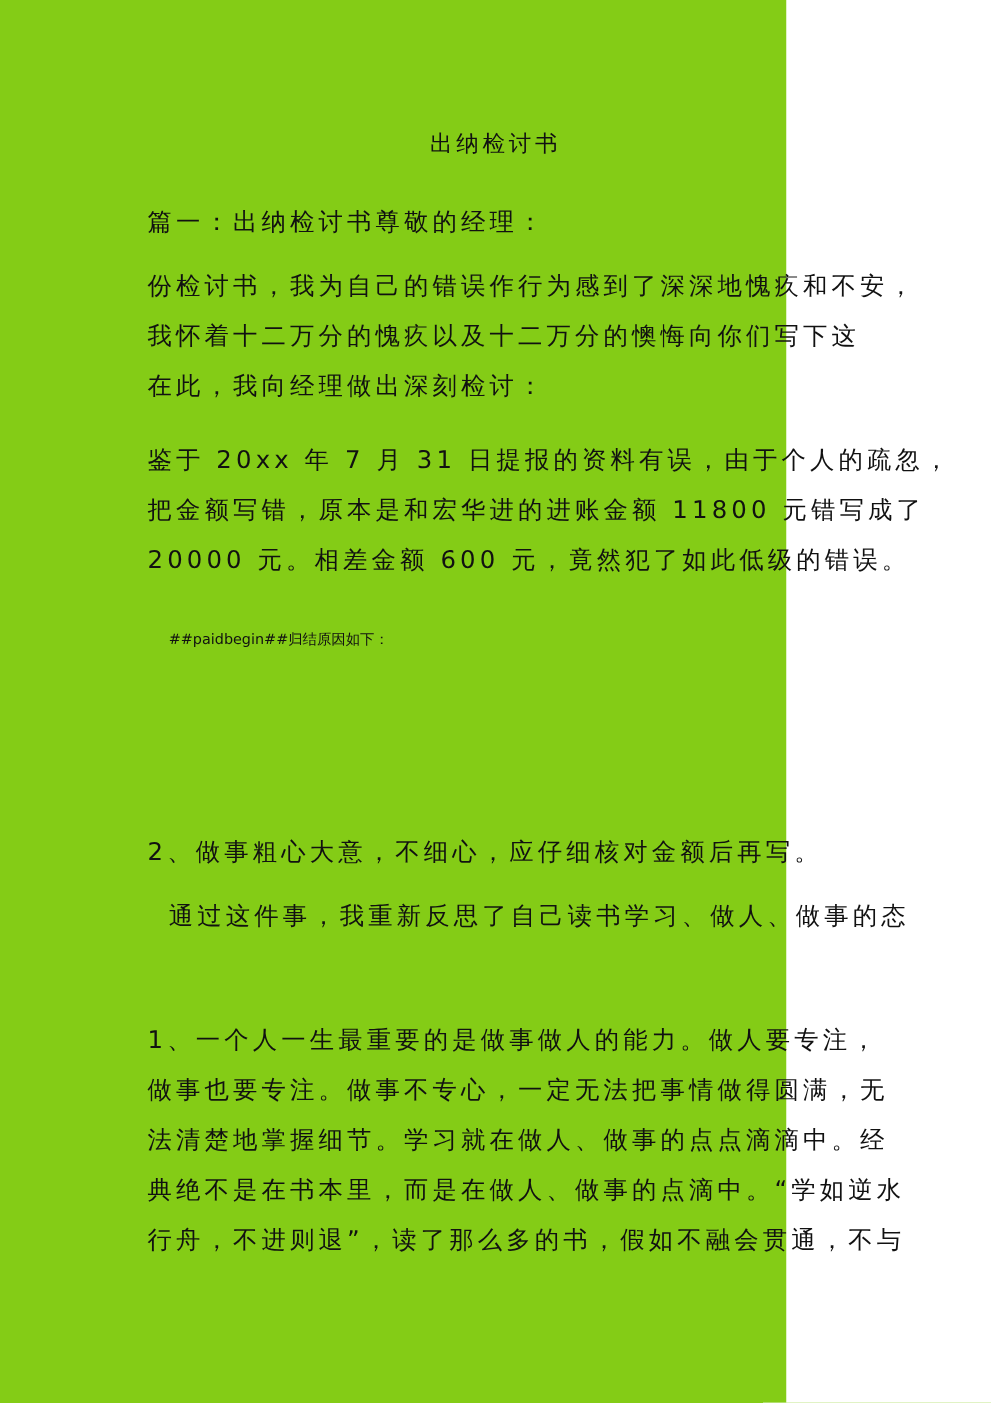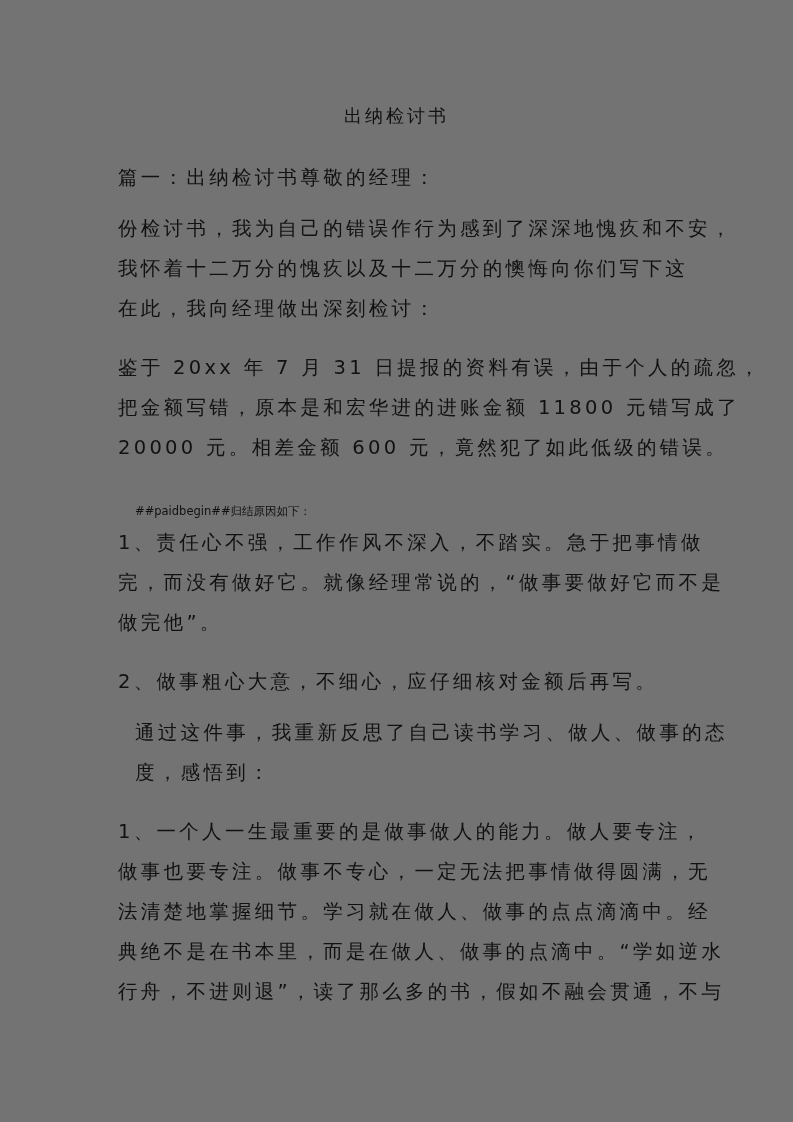--- a/index.html
+++ b/index.html
@@ -12,23 +12,23 @@
       height: 1122px;
       position: relative;
       overflow: hidden;
       font-family: "DejaVu Sans", "Liberation Sans", sans-serif;
       color: #111111;
     }
     .page {
       position: absolute;
       left: 0;
       top: 0;
-      width: 793px;
+      width: 629px;
       height: 1122px;
-      background: #737373;
+      background: #84cc16;
     }
     .doc-title {
       position: absolute;
       top: 104px;
       left: 0;
       width: 793px;
       text-align: center;
       font-size: 18px;
       letter-spacing: 3px;
       line-height: 24px;
@@ -79,33 +79,27 @@
   <p class="body-text" style="top:348px;">
     <span class="line">鉴于 20xx 年 7 月 31 日提报的资料有误，由于个人的疏忽，</span>
     <span class="line">把金额写错，原本是和宏华进的进账金额 11800 元错写成了</span>
     <span class="line">20000 元。相差金额 600 元，竟然犯了如此低级的错误。</span>
   </p>
 
   <p class="small-note" style="top:486px;">
     <span>##paidbegin##归结原因如下：</span>
   </p>
 
-  <p class="body-text" style="top:523px;">
-    <span class="line">1、责任心不强，工作作风不深入，不踏实。急于把事情做</span>
-    <span class="line">完，而没有做好它。就像经理常说的，“做事要做好它而不是</span>
-    <span class="line">做完他”。</span>
-  </p>
 
   <p class="body-text" style="top:662px;">
     <span class="line">2、做事粗心大意，不细心，应仔细核对金额后再写。</span>
   </p>
 
   <p class="body-text" style="top:713px;margin-left:17px;">
     <span class="line">通过这件事，我重新反思了自己读书学习、做人、做事的态</span>
-    <span class="line">度，感悟到：</span>
   </p>
 
   <p class="body-text" style="top:812px;">
     <span class="line">1、一个人一生最重要的是做事做人的能力。做人要专注，</span>
     <span class="line">做事也要专注。做事不专心，一定无法把事情做得圆满，无</span>
     <span class="line">法清楚地掌握细节。学习就在做人、做事的点点滴滴中。经</span>
     <span class="line">典绝不是在书本里，而是在做人、做事的点滴中。“学如逆水</span>
     <span class="line">行舟，不进则退”，读了那么多的书，假如不融会贯通，不与</span>
   </p>
 

